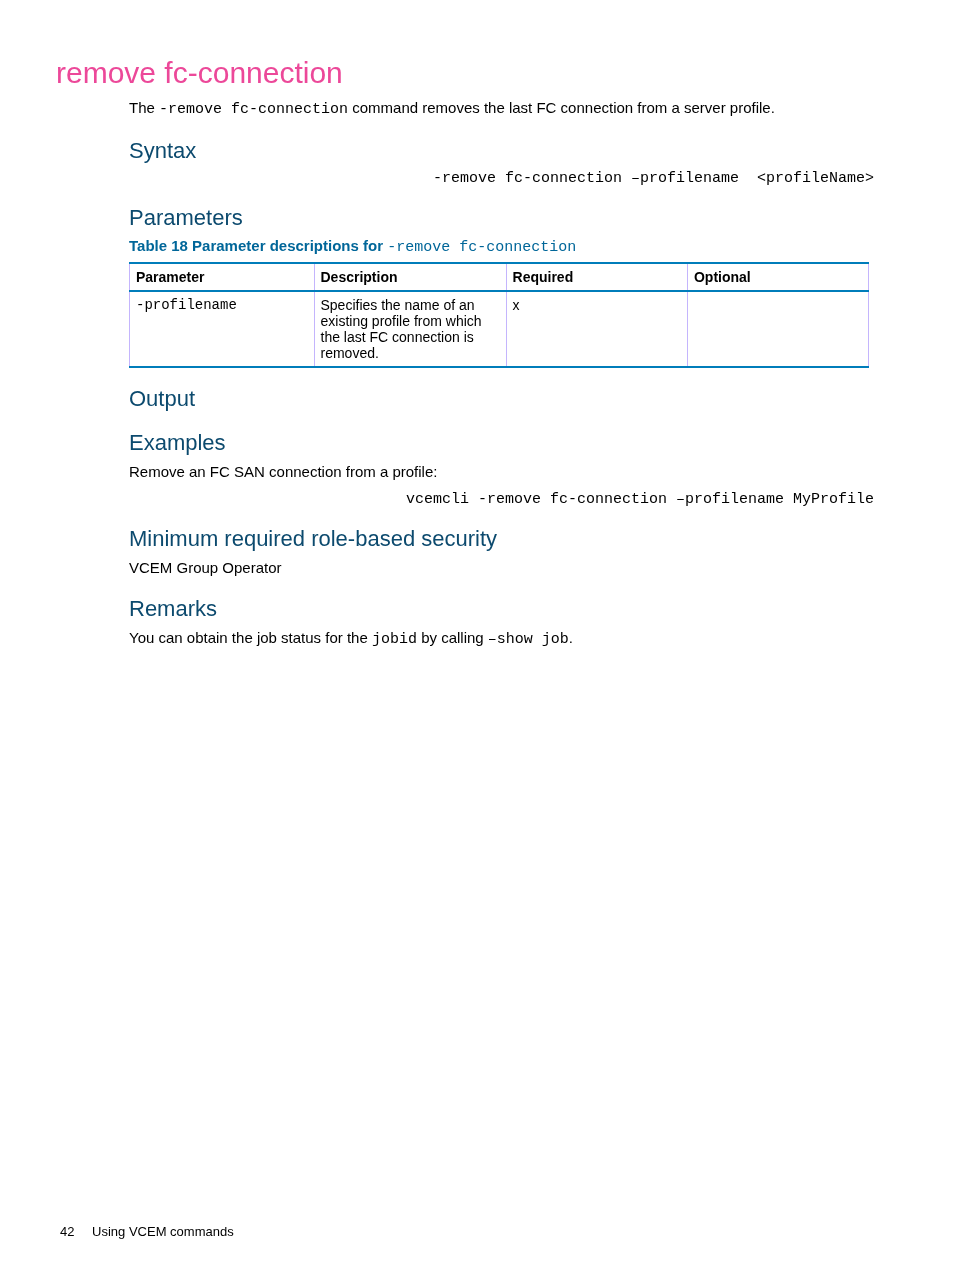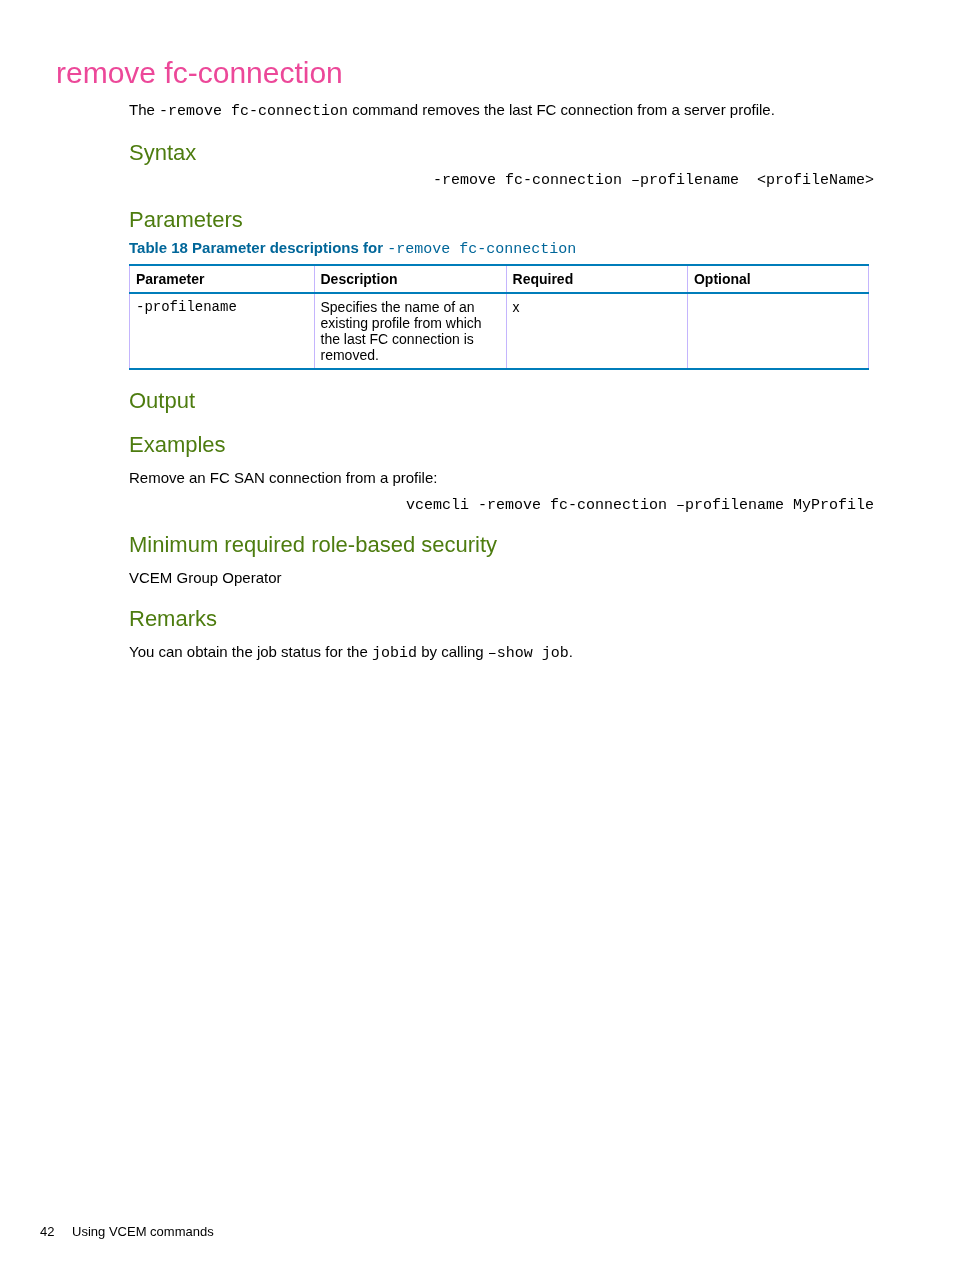--- a/index.html
+++ b/index.html
@@ -25,24 +25,24 @@
     font-weight: 300;
     font-size: 30px;
     color: #ec4899;
     margin: 0 0 8px 0;
     letter-spacing: 0px;
   }
   h2.section {
     font-family: Arial, Helvetica, sans-serif;
     font-weight: 400;
     font-size: 22px;
-    color: #4d7c0f;
+    color: #0c4a6e;
     margin: 18px 0 6px 0;
   }
-  p { margin: 10px 0 8px 0; line-height: 1.35; }
+  p { margin: 4px 0 8px 0; line-height: 1.35; }
   code, .mono {
     font-family: "Courier New", Courier, monospace;
     font-size: 15px;
   }
   .codeblock {
     font-family: "Courier New", Courier, monospace;
     font-size: 15px;
     margin: 6px 0 10px 0;
     white-space: pre;
     text-align: right;
@@ -75,21 +75,21 @@
   table.param-table tr:last-child td {
     border-bottom: 2px solid #007dba;
   }
   .col-param { width: 180px; }
   .col-desc  { width: 190px; }
   .col-req   { width: 180px; }
   .col-opt   { width: 180px; }
   .footer {
     position: absolute;
     bottom: 32px;
-    left: 40px;
+    left: 60px;
     font-size: 13px;
   }
   .footer .pn { margin-right: 14px; }
 </style>
 </head>
 <body>
 
 <div class="page">
 
   <h1 class="page-title">remove fc-connection</h1>

